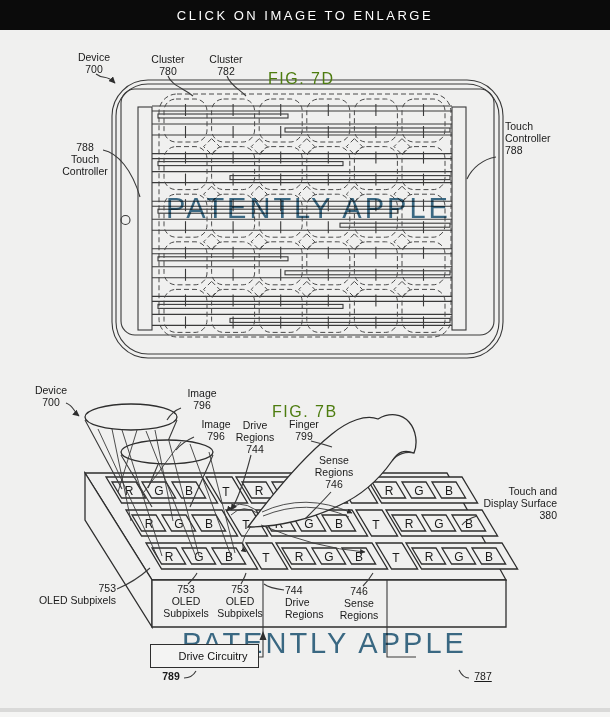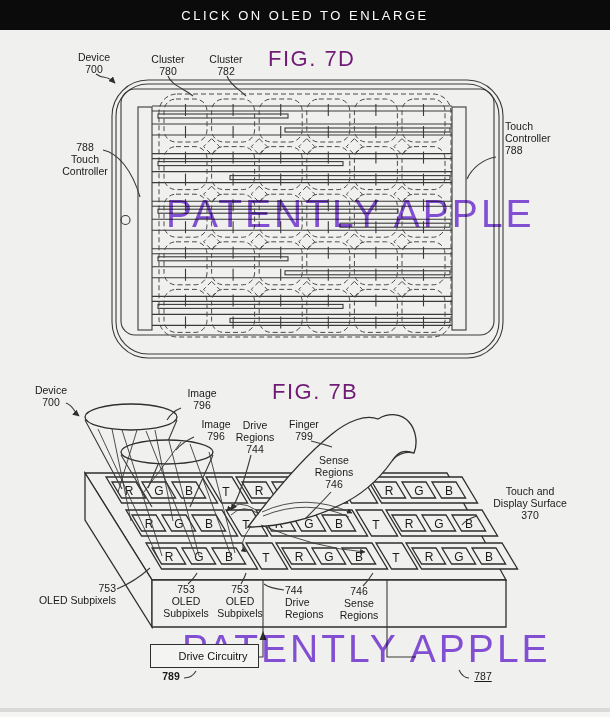--- a/index.html
+++ b/index.html
@@ -7,34 +7,34 @@
   #stage{position:relative;width:610px;height:717px;}
   #banner{position:absolute;left:0;top:0;width:610px;height:30px;background:#0b0b0b;color:#fff;
     display:flex;align-items:center;justify-content:center;font-size:13px;letter-spacing:2.5px;}
   #art{position:absolute;left:0;top:0;z-index:1;}
   .ln{stroke:#3a3a3a;stroke-width:1.1;fill:none;}
   .ln1{stroke:#3a3a3a;stroke-width:0.9;fill:none;}
   .dsh{stroke:#4a4a4a;stroke-width:1;fill:none;stroke-dasharray:5 3;}
   .cell{stroke:#2e2e2e;stroke-width:1.3;fill:#f0f0ef;}
   .ct{font-family:"Liberation Sans",sans-serif;font-size:12px;fill:#1a1a1a;text-anchor:middle;}
   .lbl{position:absolute;z-index:3;font-size:10.5px;line-height:1.12;color:#1a1a1a;text-align:center;}
-  .figtitle{position:absolute;z-index:3;font-size:22px;letter-spacing:1.5px;color:#701a75;}
+  .figtitle{position:absolute;z-index:3;font-size:16px;letter-spacing:1.5px;color:#4d7c0f;margin-top:24px;}
   .cbox{position:absolute;z-index:3;border:1.4px solid #2e2e2e;background:#f4f4f3;
     display:flex;align-items:center;justify-content:center;font-size:11px;color:#111;}
-  .wm{position:absolute;z-index:2;font-size:39px;letter-spacing:3px;color:#6d28d9;opacity:.8;
+  .wm{position:absolute;z-index:2;font-size:29px;letter-spacing:3px;color:#0c4a6e;opacity:.8;
     mix-blend-mode:multiply;white-space:nowrap;}
   #bottomline{position:absolute;left:0;top:708px;width:610px;height:4px;background:#d9d9d8;}
   #bottompad{position:absolute;left:0;top:712px;width:610px;height:5px;background:#f5f5f4;}
 </style>
 </head>
 <body>
 
 <div id="stage">
 
-  <div id="banner">CLICK ON OLED TO ENLARGE</div>
+  <div id="banner">CLICK ON IMAGE TO ENLARGE</div>
 
   <svg id="art" width="610" height="717">
     <defs>
       <marker id="arr" markerWidth="7" markerHeight="6" refX="5.5" refY="3" orient="auto">
         <path d="M0,0 L6,3 L0,6 Z" fill="#2e2e2e"></path>
       </marker>
     </defs>
 
     <g>
       <rect x="112" y="80" width="391" height="278" rx="36" class="ln"></rect>
@@ -379,24 +379,24 @@
   </div>
   <div class="lbl" style="left:283px;top:419px;width:42px;">
     <div>Finger</div>
     <div>799</div>
   </div>
   <div class="lbl" style="left:311px;top:455px;width:46px;">
     <div>Sense</div>
     <div>Regions</div>
     <div>746</div>
   </div>
-  <div class="lbl" style="left:488px;top:486px;width:84px;text-align:center;">
+  <div class="lbl" style="left:473px;top:486px;width:84px;text-align:right;">
     <div>Touch and</div>
     <div>Display Surface</div>
-    <div>370</div>
+    <div>380</div>
   </div>
   <div class="lbl" style="left:28px;top:583px;width:88px;text-align:right;">
     <div>753</div>
     <div>OLED Subpixels</div>
   </div>
   <div class="lbl" style="left:160px;top:584px;width:52px;">
     <div>753</div>
     <div>OLED</div>
     <div>Subpixels</div>
   </div>

